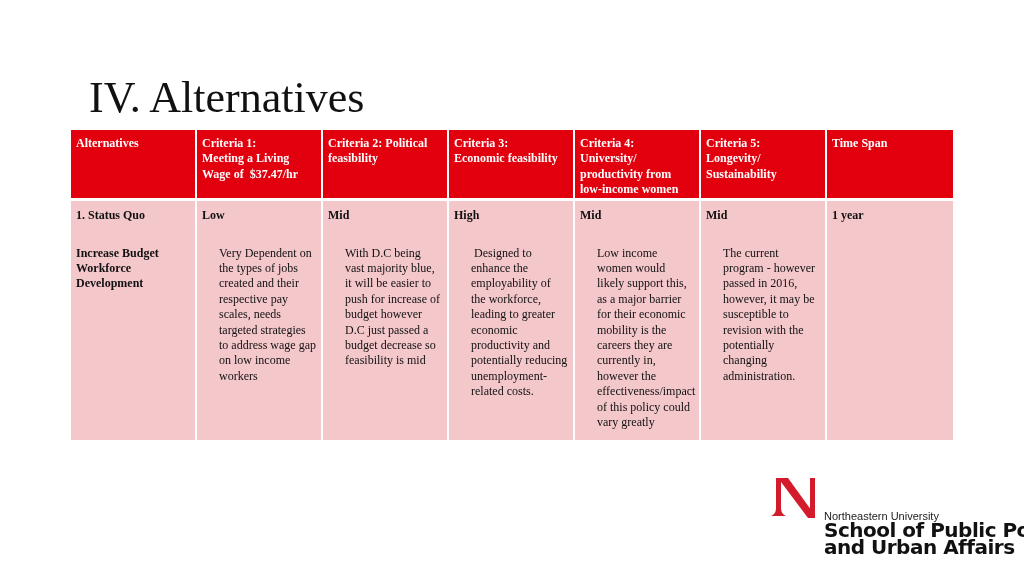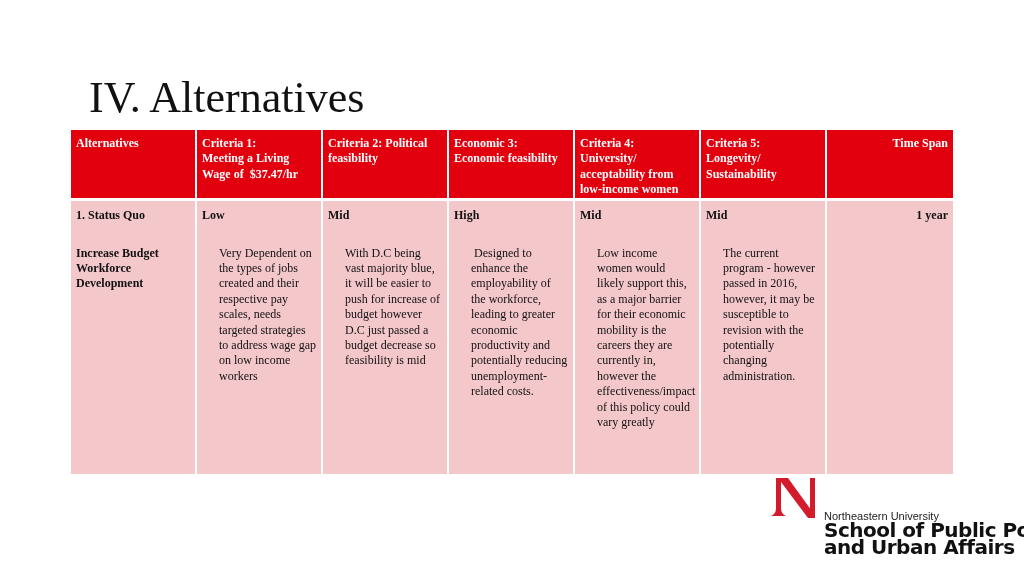--- a/index.html
+++ b/index.html
@@ -82,34 +82,33 @@
       text-align: left;
       padding: 6px 5px 0 5px;
       font-family: "Liberation Serif", serif;
       font-size: 12px;
       line-height: 15.4px;
       border-right: 2px solid #ffffff;
       box-sizing: border-box;
     }
     .alt-table th:last-child, .alt-table td:last-child {
       border-right: none;
-      text-align: right;
     }
     .alt-table thead th {
       background: #e30613;
       background: #e2000f;
       color: #ffffff;
       font-weight: bold;
       height: 69px;
       border-bottom: 3px solid #ffffff;
     }
     .alt-table tbody td {
       background: #f4c7cb;
       color: #111111;
-      height: 273px;
+      height: 239px;
       padding-top: 7px;
     }
     .rating {
       font-weight: bold;
       display: block;
       height: 38px;
     }
     .alt-name-1 {
       font-weight: bold;
       display: block;
@@ -163,27 +162,27 @@
       <th>
         <span>Criteria 1:</span><br>
         <span>Meeting a Living</span><br>
         <span style="white-space:pre">Wage of  $37.47/hr</span>
       </th>
       <th>
         <span>Criteria 2: Political</span><br>
         <span>feasibility</span>
       </th>
       <th>
-        <span>Economic 3:</span><br>
+        <span>Criteria 3:</span><br>
         <span>Economic feasibility</span>
       </th>
       <th>
         <span>Criteria 4:</span><br>
         <span>University/</span><br>
-        <span>acceptability from</span><br>
+        <span>productivity from</span><br>
         <span>low-income women</span>
       </th>
       <th>
         <span>Criteria 5:</span><br>
         <span>Longevity/</span><br>
         <span>Sustainability</span>
       </th>
       <th>
         <span>Time Span</span>
       </th>

